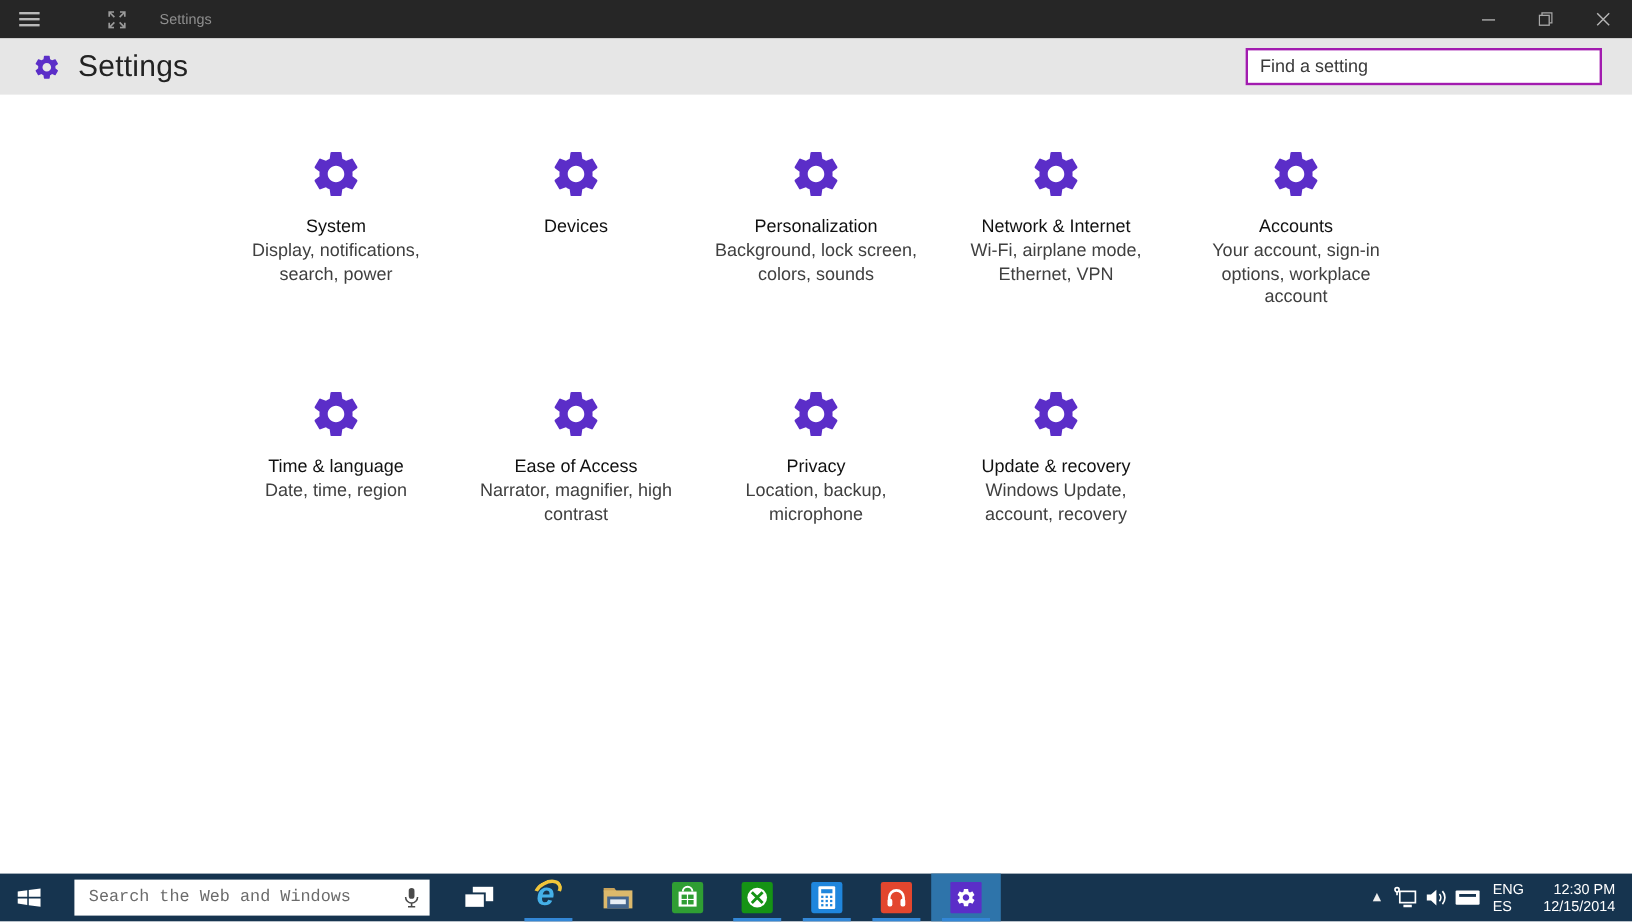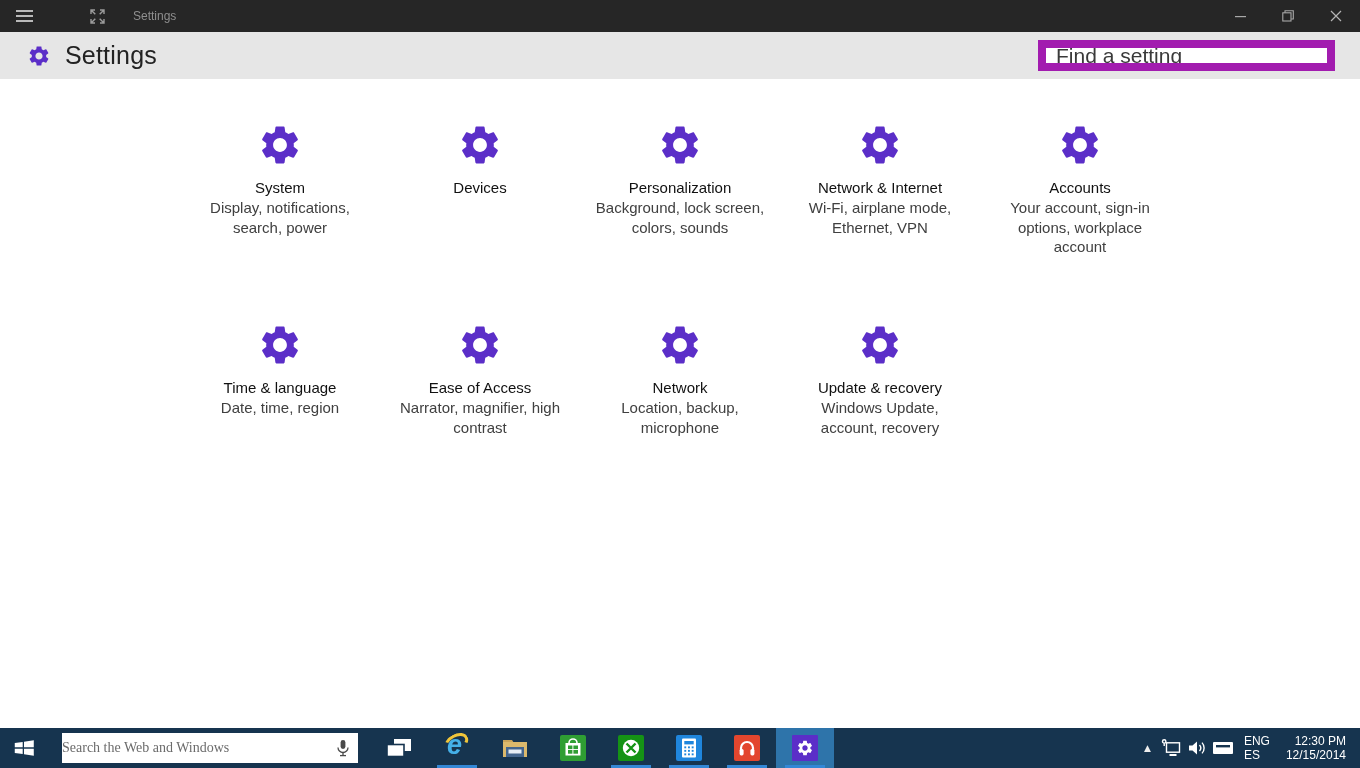--- a/index.html
+++ b/index.html
@@ -12,36 +12,36 @@
   .tb-hamburger i { display:block; width:17px; height:2px; background:#b9b9b9; }
   .tb-expand { width:48px; height:32px; margin-left:25px; display:flex; align-items:center; justify-content:center; cursor:pointer; }
   .tb-title { color:#8f8f8f; font-size:12px; margin-left:12px; }
   .tb-controls { margin-left:auto; display:flex; height:32px; }
   .tb-btn { width:48px; height:32px; display:flex; align-items:center; justify-content:center; cursor:pointer; }
 
   
   .appheader { height:47px; background:#e6e6e6; display:flex; align-items:center; }
   .appheader .gear { width:24px; height:24px; color:#5b2ec8; margin-left:27px; }
   .appheader h1 { font-size:25px; font-weight:400; color:#222; margin-left:14px; letter-spacing:0.2px; }
-  .find-setting { margin-left:auto; margin-right:25px; width:297px; height:31px; border:8px solid #a21caf; background:#fff; font-size:21px; padding:0 10px; outline:none; color:#222; font-family:inherit; }
+  .find-setting { margin-left:auto; margin-right:25px; width:297px; height:31px; border:2px solid #a21caf; background:#fff; font-size:15px; padding:0 10px; outline:none; color:#222; font-family:inherit; }
   .find-setting::placeholder { color:#3a3a3a; opacity:1; }
 
   
   .content { height:649px; background:#fff; }
   .grid { margin-left:180px; width:1000px; padding-top:28px; display:flex; flex-wrap:wrap; }
   .tile { width:200px; height:200px; padding-top:15px; text-align:center; cursor:pointer; }
   .tile .gear { width:46px; height:46px; color:#5b2ec8; }
   .tile h3 { font-size:15px; font-weight:400; color:#111; margin-top:7px; margin-bottom:2px; }
   .tile p { font-size:15px; color:#404040; line-height:19.5px; max-width:174px; margin:0 auto; }
 
   
   .taskbar { position:absolute; left:0; bottom:0; width:1360px; height:40px; background:#16344f; display:flex; align-items:center; }
   .start { width:48px; height:40px; display:flex; align-items:center; justify-content:center; cursor:pointer; flex:none; }
   .tb-search { width:296px; height:30px; background:#fff; margin-left:14px; display:flex; align-items:center; flex:none; }
-  .tb-search input { flex:1; border:none; outline:none; font-size:14px; color:#333; background:transparent; font-family:Liberation Serif, serif; }
+  .tb-search input { flex:1; border:none; outline:none; font-size:14px; padding-left:12px; color:#333; background:transparent; font-family:Liberation Mono, monospace; }
   .tb-search input::placeholder { color:#6b6b6b; opacity:1; }
   .tb-search .mic { width:30px; display:flex; align-items:center; justify-content:center; cursor:pointer; }
   .apps { display:flex; margin-left:12px; height:40px; flex:none; }
   .slot { width:58px; height:40px; display:flex; align-items:center; justify-content:center; position:relative; cursor:pointer; }
   .slot.running::after { content:""; position:absolute; left:9px; right:9px; bottom:0; height:3px; background:#3387d6; }
   .slot.active { background:#2e74aa; }
   .ie-icon { position:relative; width:28px; height:28px; display:block; }
   .ie-e { position:absolute; left:4px; top:-4px; font-style:italic; font-weight:700; font-size:27px; color:#45b0e8; }
   .ie-orbit { position:absolute; left:1px; top:0px; width:25px; height:17px; border:3px solid #f0c53a; border-bottom-color:transparent; border-left-color:transparent; border-radius:50%; transform:rotate(-28deg); }
   .tray { margin-left:auto; display:flex; align-items:center; padding-right:10px; color:#fff; }
@@ -151,21 +151,21 @@
       <svg class="gear">
           <use href="#gear"></use>
         </svg>
       <h3>Ease of Access</h3>
       <p>Narrator, magnifier, high contrast</p>
     </div>
     <div class="tile">
       <svg class="gear">
           <use href="#gear"></use>
         </svg>
-      <h3>Network</h3>
+      <h3>Privacy</h3>
       <p>Location, backup, microphone</p>
     </div>
     <div class="tile">
       <svg class="gear">
           <use href="#gear"></use>
         </svg>
       <h3>Update &amp; recovery</h3>
       <p>Windows Update, account, recovery</p>
     </div>
   </div>

